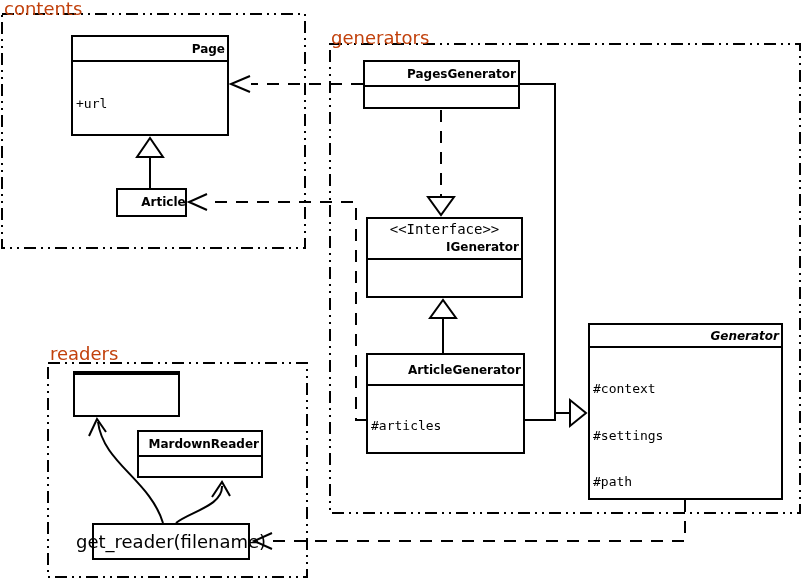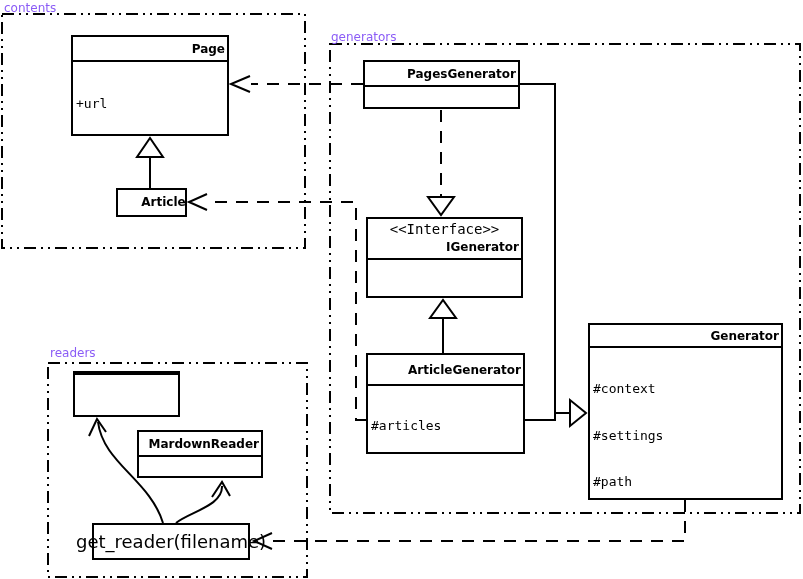--- a/index.html
+++ b/index.html
@@ -3,21 +3,21 @@
 <meta charset="utf-8">
 <style>
   html,body { margin:0; padding:0; background:#ffffff; }
   .stage {
     position:relative; width:803px; height:579px; background:#ffffff;
     font-family:"DejaVu Sans", sans-serif; color:#000;
     overflow:hidden;
   }
   svg.connectors { position:absolute; left:0; top:0; width:803px; height:579px; }
   .pkg-label {
-    position:absolute; font-size:12px; line-height:15px; color:#8b5cf6;
+    position:absolute; font-size:18px; line-height:15px; color:#c2410c;
     background:transparent; white-space:nowrap;text-align:center;
   }
   .cls {
     position:absolute; box-sizing:border-box; background:#fff;
     border:2px solid #000; overflow:hidden;
   }
   .cls .t {
     font-family:"DejaVu Sans", sans-serif; font-weight:bold; font-size:12px;
     text-align:right; line-height:21px; padding:2px 2px 0 2px; white-space:nowrap;border-radius:8px;
   }
@@ -126,21 +126,21 @@
     <div class="sec" style="line-height:15px;">
       <div class="member">#articles</div>
       <div class="member">#dates</div>
       
       
     </div>
 
   </div>
 
   <div class="cls" style="left:588px; top:323px; width:195px; height:177px;">
-    <div class="t" style="line-height:19px;">Generator</div>
+    <div class="t" style="line-height:19px;font-style:italic;">Generator</div>
     <div class="sec" style="line-height:15.5px;">
       <div class="member">#context</div>
       <div class="member">#settings</div>
       <div class="member">#path</div>
       
       
       
     </div>
 
   </div>

